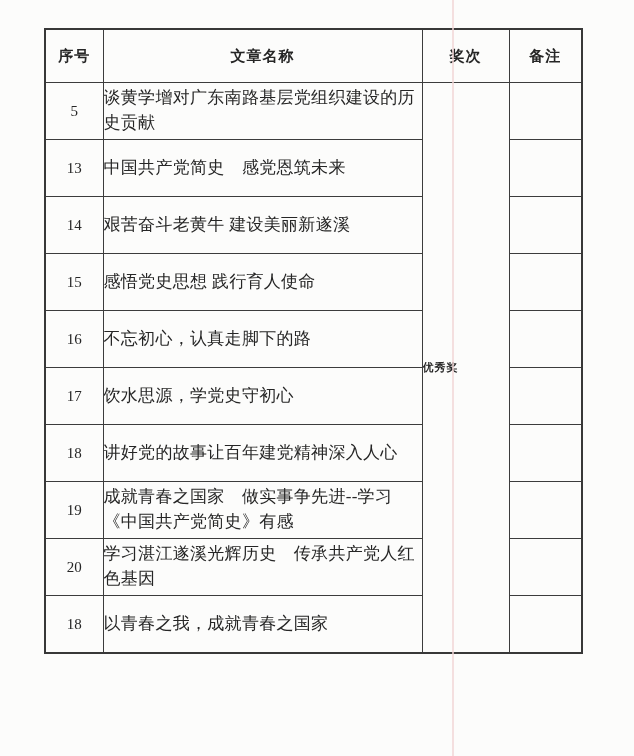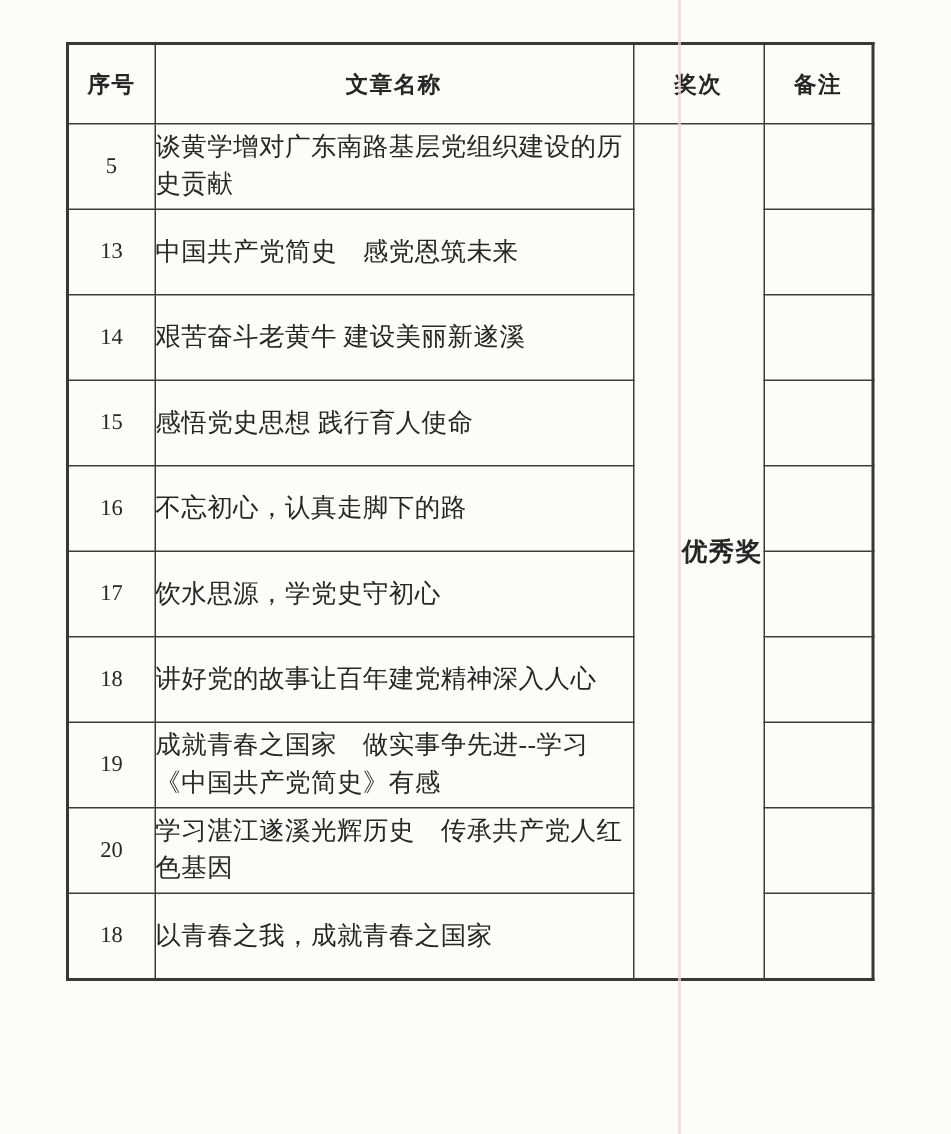--- a/index.html
+++ b/index.html
@@ -67,23 +67,23 @@
     font-size: 15px;
   }
   td.title-cell {
     text-align: left;
     font-size: 17px;
     padding: 2px 4px 2px 8px;
     line-height: 1.45;
     letter-spacing: 0.3px;
   }
   td.award-cell {
-    text-align: right;
+    text-align: left;
     vertical-align: middle;
-    font-size: 17px;
+    font-size: 11px;
     font-weight: bold;
     letter-spacing: 1px;
     margin-top: 16px;
   }
   td.remark-cell {
     background: transparent;
   }
 </style>
 </head>
 <body>

